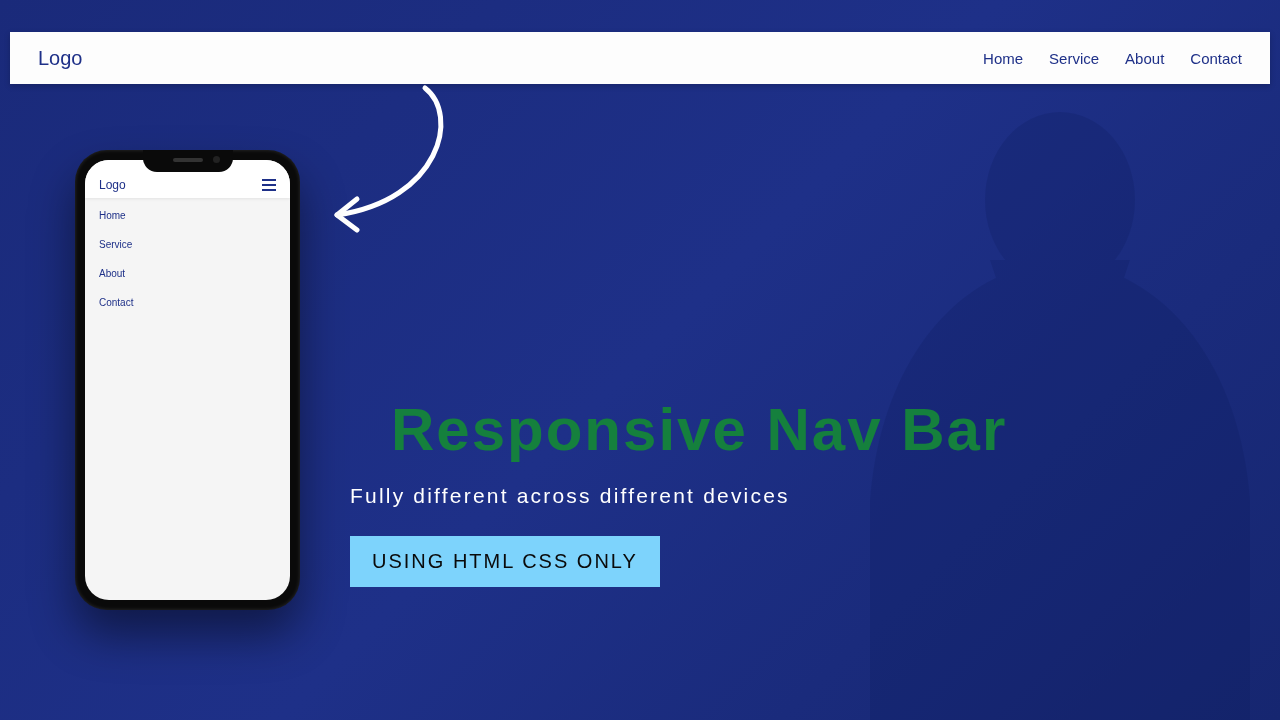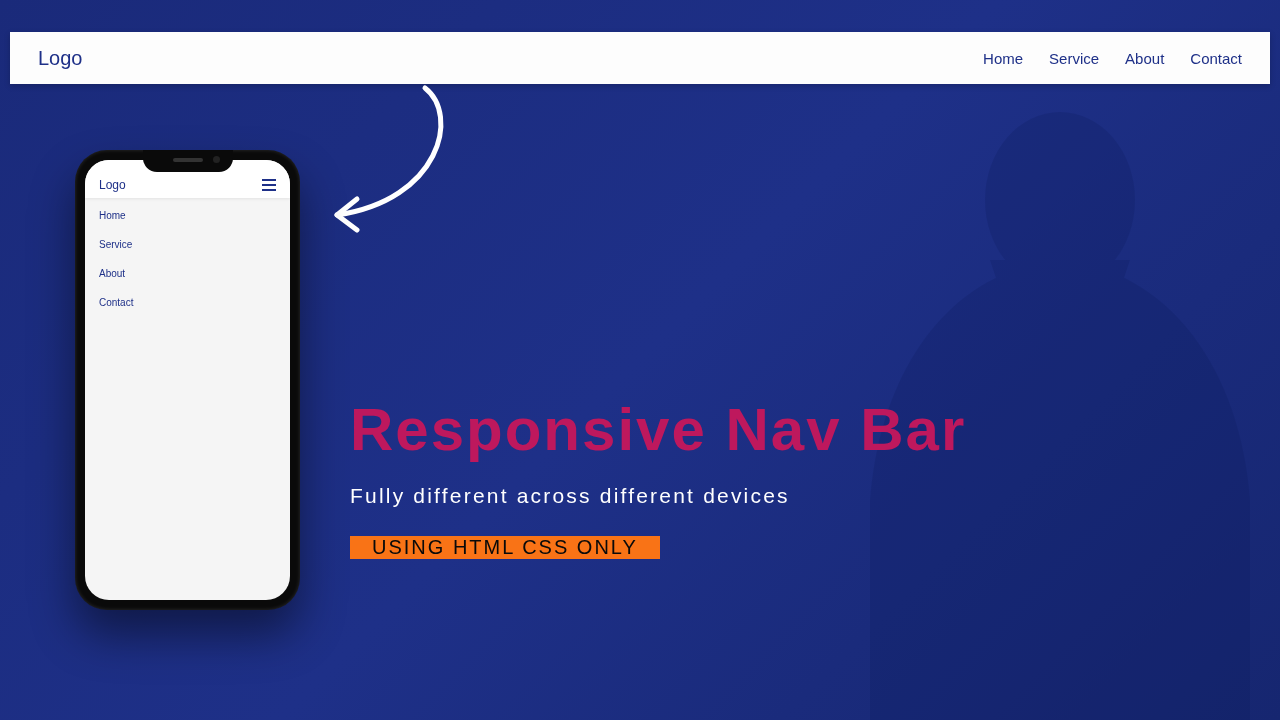--- a/index.html
+++ b/index.html
@@ -157,41 +157,42 @@
     text-decoration: none;
   }
 
   
   .hero {
     position: absolute;
     top: 395px;
     left: 350px;
   }
   .hero h1 {
-    color: #be185d;
+    color: #15803d;
     font-size: 60px;
     font-weight: 800;
     letter-spacing: 2px;
     font-family: Arial, "Helvetica Neue", sans-serif;
     margin-bottom: 20px;
+    margin-left: 41px;
   }
   .hero p {
     color: #ffffff;
     font-size: 21px;
     letter-spacing: 2.2px;
     font-weight: 400;
     margin-bottom: 28px;
   }
   .hero .badge {
     display: inline-block;
-    background: #f97316;
+    background: #7dd3fc;
     color: #0a0a0a;
     font-size: 20px;
     letter-spacing: 2px;
-    padding: 0 22px;
+    padding: 14px 22px;
     font-weight: 400;
   }
 </style>
 </head>
 <body>
 
 <div class="person">
   <svg viewBox="0 0 500 660">
     <g fill="#0b1a5a">
       <ellipse cx="250" cy="140" rx="75" ry="88"></ellipse>

